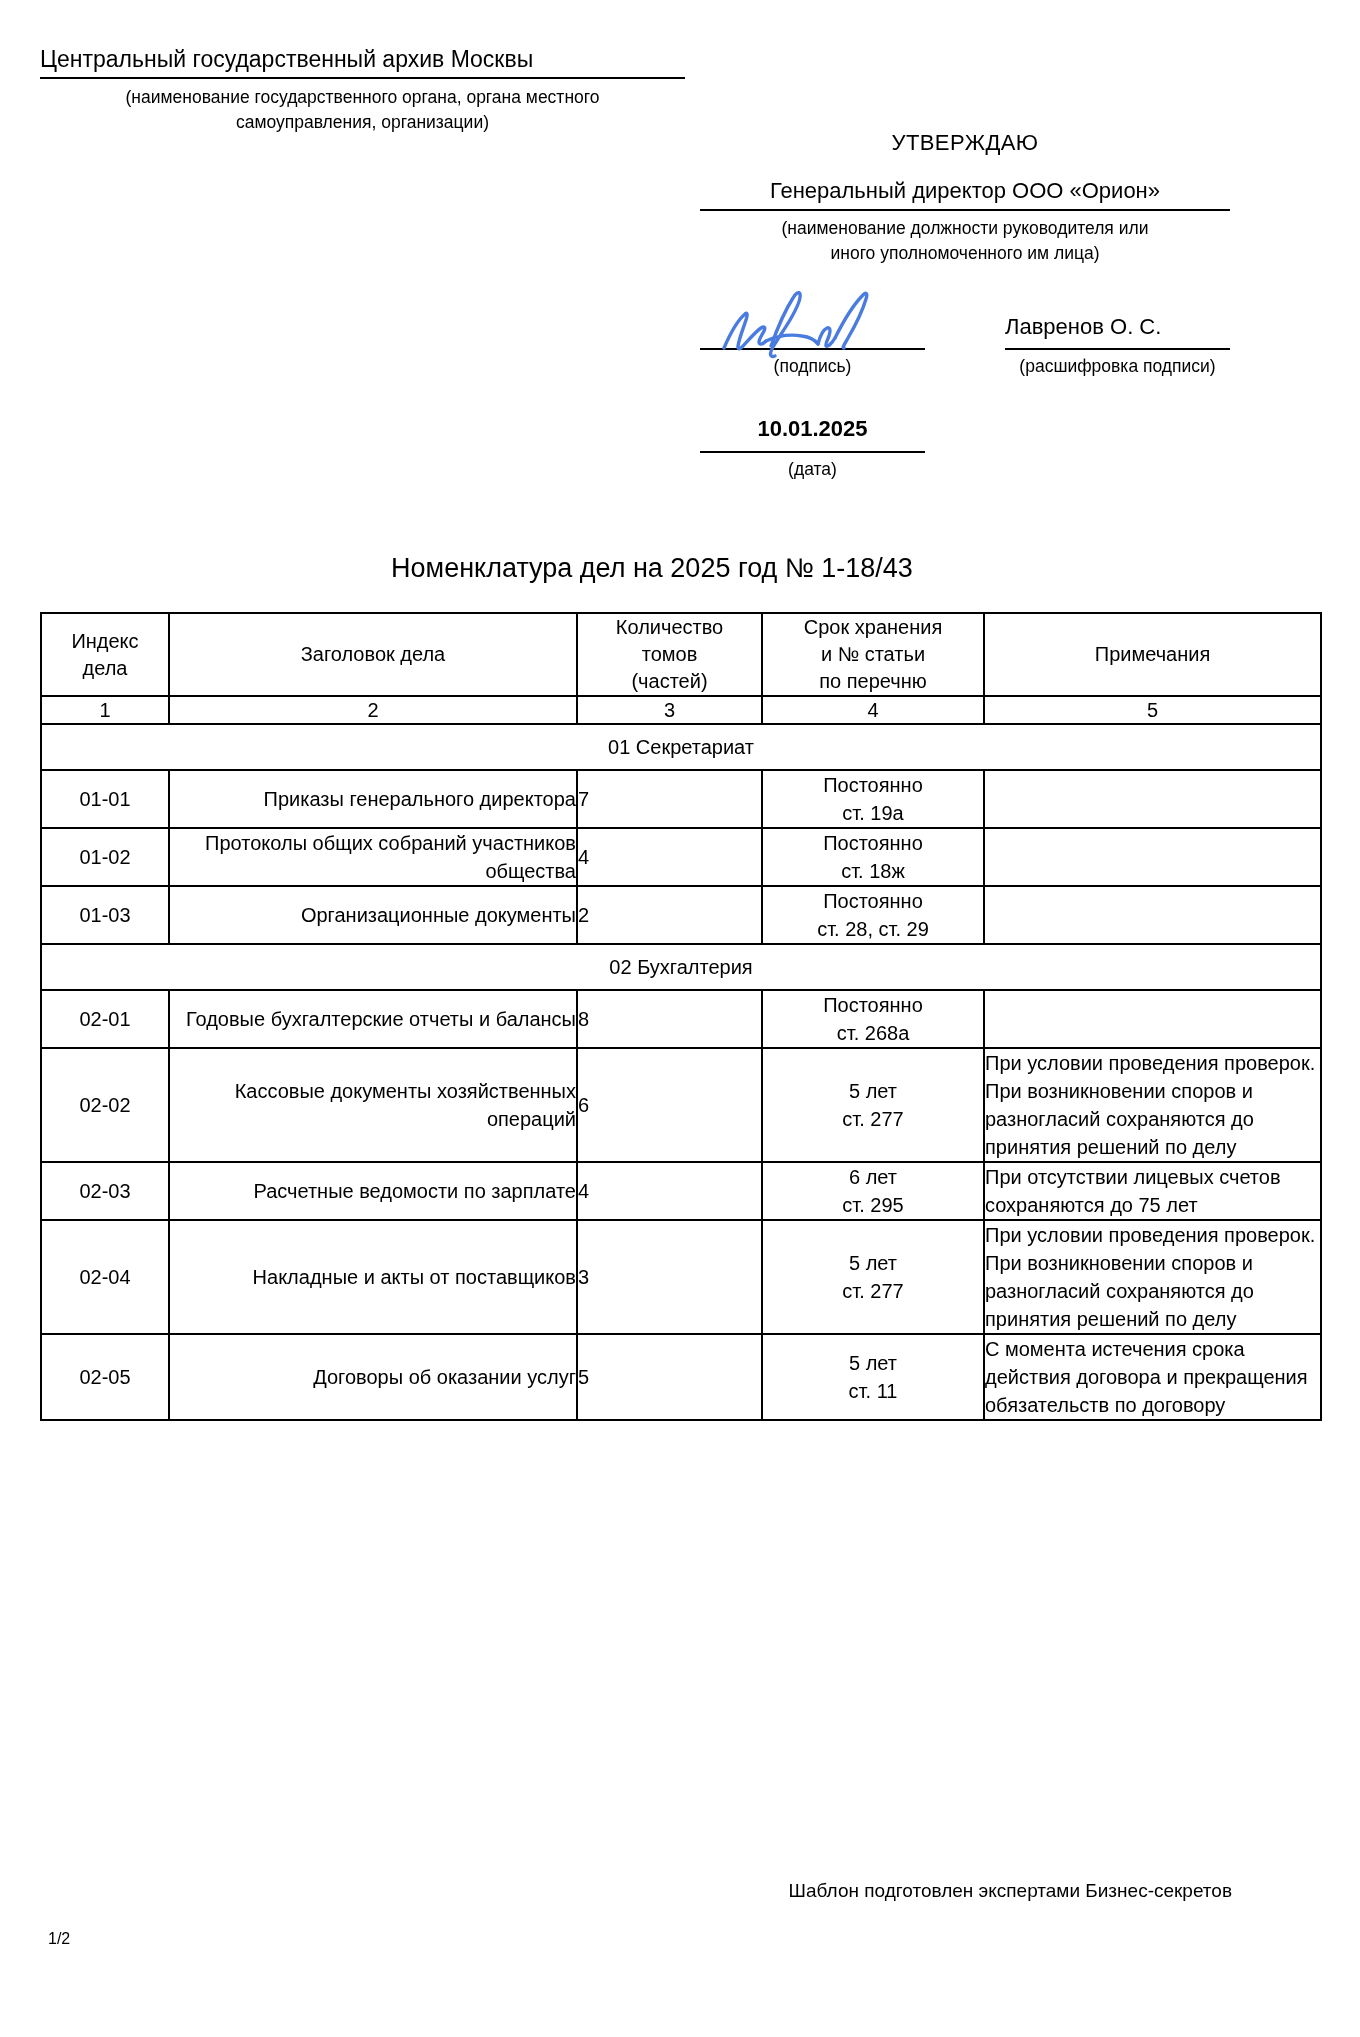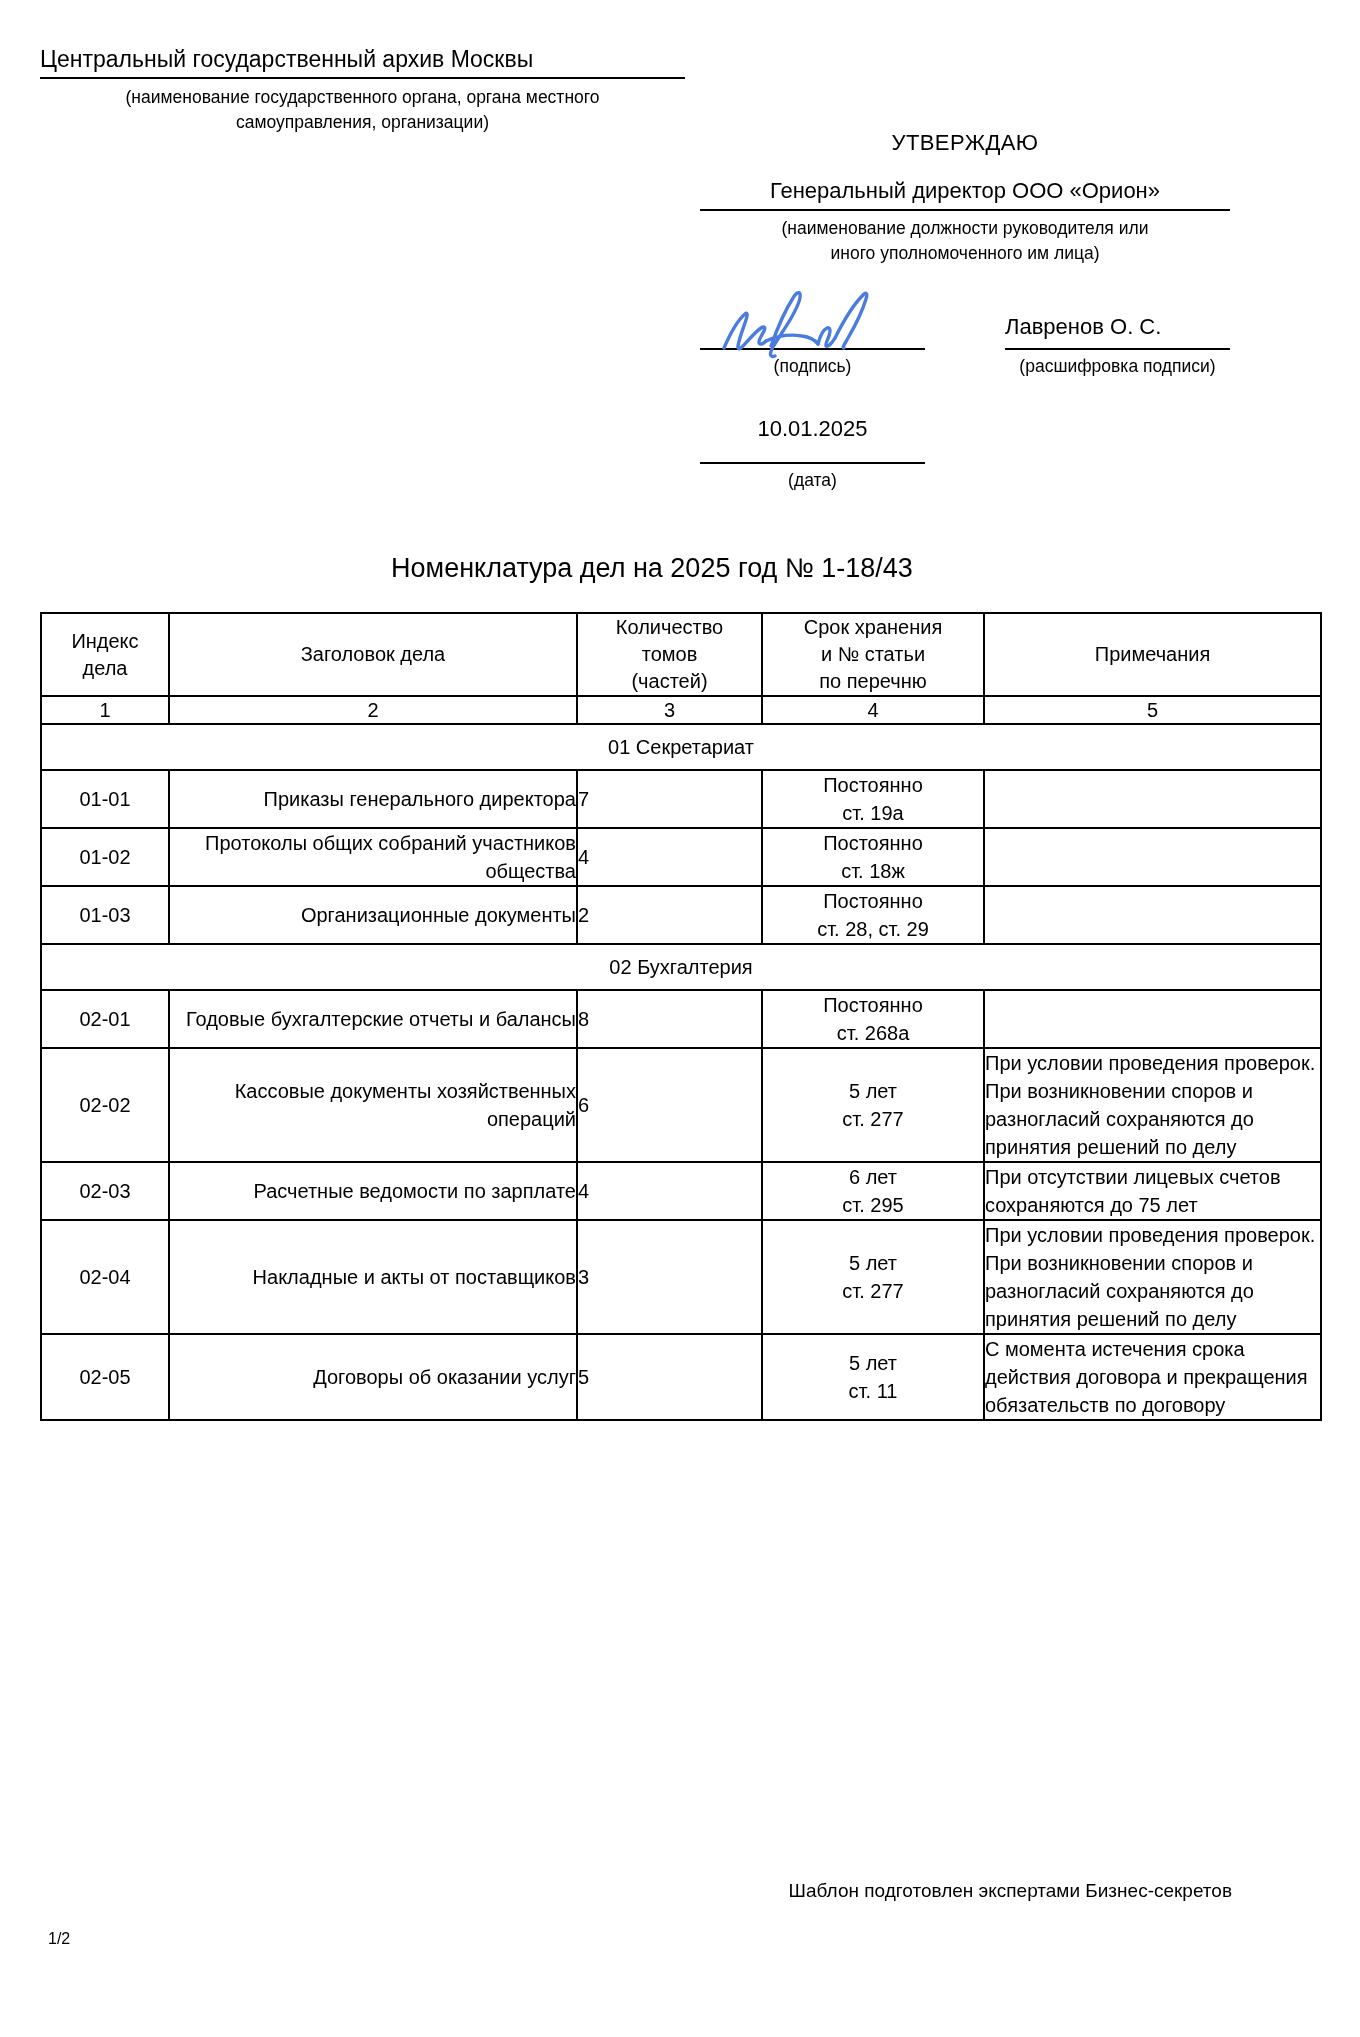--- a/index.html
+++ b/index.html
@@ -114,22 +114,23 @@
     display: flex;
     justify-content: flex-start;
   }
   .date-cell {
     width: 225px;
   }
   .date-value {
     font-size: 22px;
     line-height: 30px;
     text-align: center;
-    padding-bottom: 18px;
+    padding-bottom: 7px;
     border-bottom: 2px solid #000;
+    font-weight: bold;
   }
   .date-caption {
     font-size: 17.5px;
     line-height: 24px;
     text-align: center;
     padding-top: 4px;
   }
 
   
   .doc-title {

